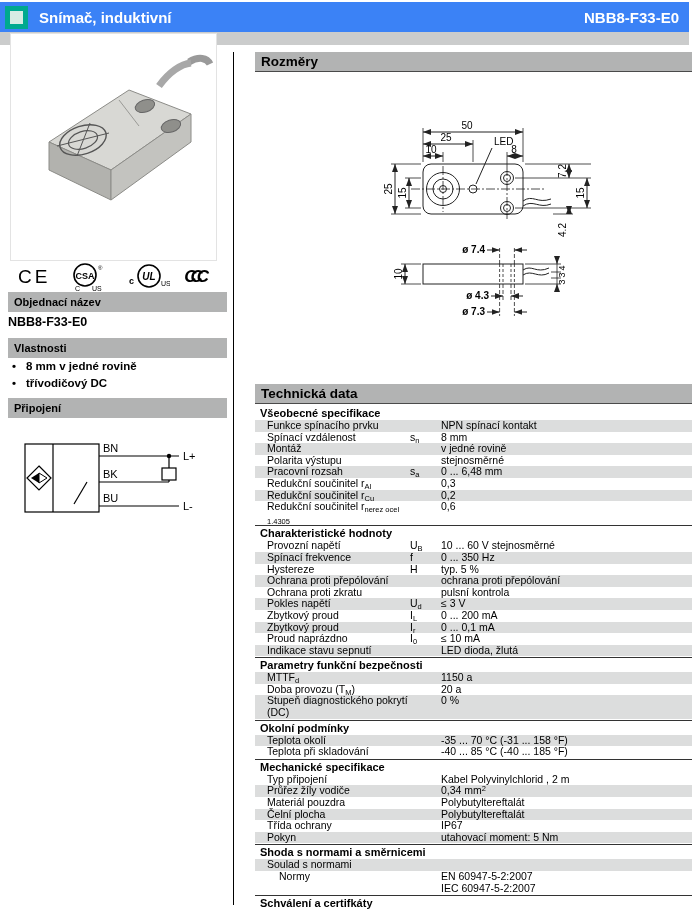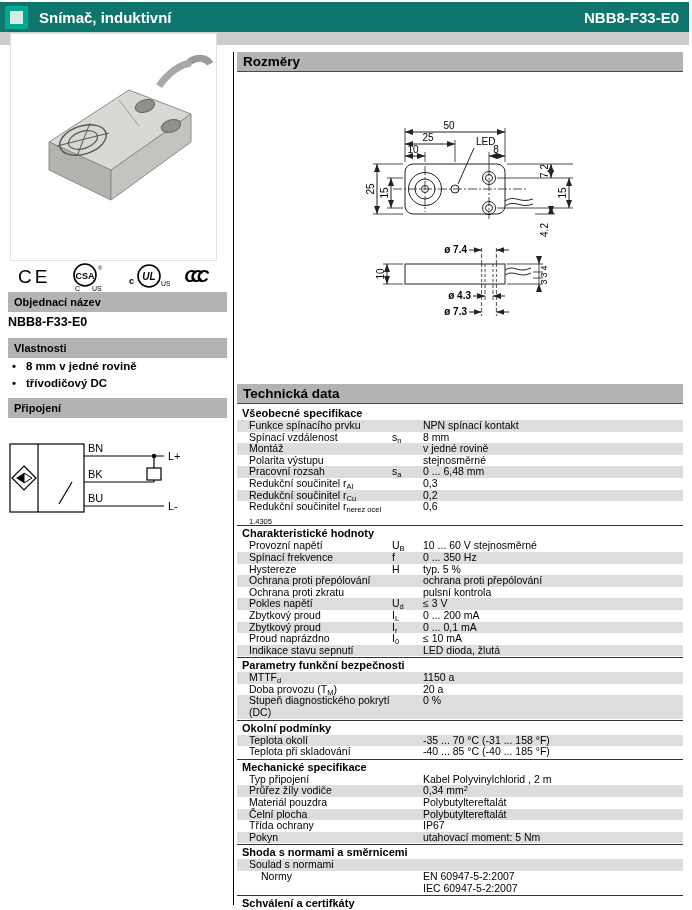--- a/index.html
+++ b/index.html
@@ -1,41 +1,41 @@
 <!DOCTYPE html>
 <html><head>
 <meta charset="utf-8">
 <style>
   html,body{margin:0;padding:0;background:#fff;}
   .page{position:relative;width:692px;height:910px;background:#fff;overflow:hidden;
         font-family:"Liberation Sans",sans-serif;color:#000;}
   
-  .topbar{position:absolute;top:2px;left:0;width:689px;height:30px;background:#0f766e;
+  .topbar{position:absolute;top:2px;left:0;width:689px;height:30px;background:#3b82f6;
           display:flex;align-items:center;}
   .brand-icon{width:23px;height:23px;margin-left:5px;background:#d7ece4;
               border:5px solid #00a98f;box-sizing:border-box;flex:0 0 auto;}
   .topbar-title{color:#fff;font-weight:bold;font-size:15px;margin-left:11px;}
   .topbar-product{color:#fff;font-weight:bold;font-size:15px;margin-left:auto;margin-right:10px;}
   .substrip{position:absolute;top:32px;left:0;width:689px;height:13px;background:#cbcccc;}
   
   .photo-box{position:absolute;top:33px;left:10px;width:207px;height:228px;background:#fff;
              border:1px solid #e3e3e3;box-sizing:border-box;}
   .logos{position:absolute;top:262px;left:10px;width:207px;height:30px;display:flex;
          align-items:center;justify-content:space-between;padding:8px 8px;box-sizing:border-box;}
   .ce-text{font-size:19px;letter-spacing:3px;font-weight:500;}
   .lsec{position:absolute;left:8px;width:219px;height:20px;background:#b2b3b3;
         font-weight:bold;font-size:11px;line-height:20px;padding-left:6px;box-sizing:border-box;}
   .order-value{position:absolute;left:8px;top:315px;font-weight:bold;font-size:12.5px;}
   .features{position:absolute;left:8px;top:360px;width:215px;font-weight:bold;font-size:11.5px;}
   .features .feature{position:relative;padding-left:18px;margin-bottom:5px;}
   .features .feature::before{content:"•";position:absolute;left:4px;top:0;}
-  .wiring{position:absolute;left:4px;top:424px;}
+  .wiring{position:absolute;left:19px;top:424px;}
   
   .rightcol{position:absolute;left:233px;top:52px;width:450px;height:853px;
-            border-left:1px solid #000;padding-left:3px;box-sizing:border-box;}
+            border-left:1px solid #000;padding-left:21px;box-sizing:border-box;}
   .rsec{width:446px;height:20px;background:#b2b3b3;font-weight:bold;font-size:13.5px;
         line-height:20px;padding-left:6px;box-sizing:border-box;border-bottom:1px solid #4a4a4a;}
   .dimwrap{width:446px;height:312px;}
   
   .ttable{width:446px;font-size:10.5px;}
   .tgroup-header{font-weight:bold;font-size:11px;line-height:12px;padding:1px 0 1px 5px;
                  border-top:1px solid #333;margin-top:1px;}
   .tgroup-header.first{border-top:none;margin-top:2px;}
   .trow{display:grid;grid-template-columns:155px 31px 1fr;line-height:11.6px;align-items:start;}
   .trow.shaded{background:#dcdddd;}

